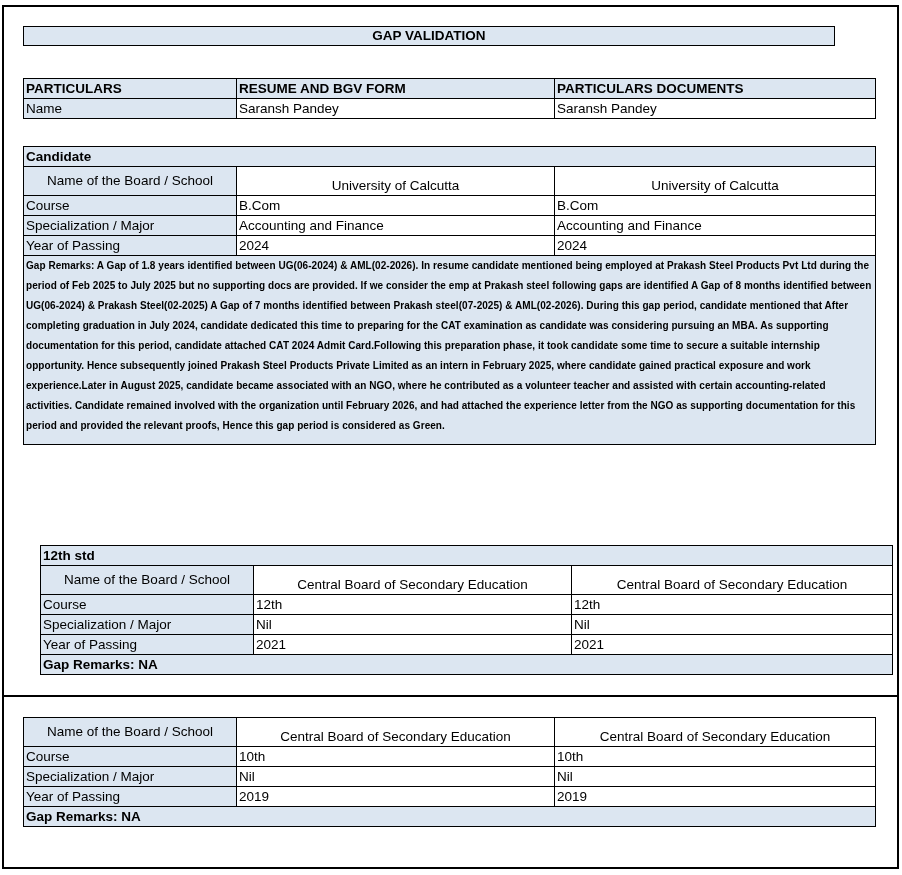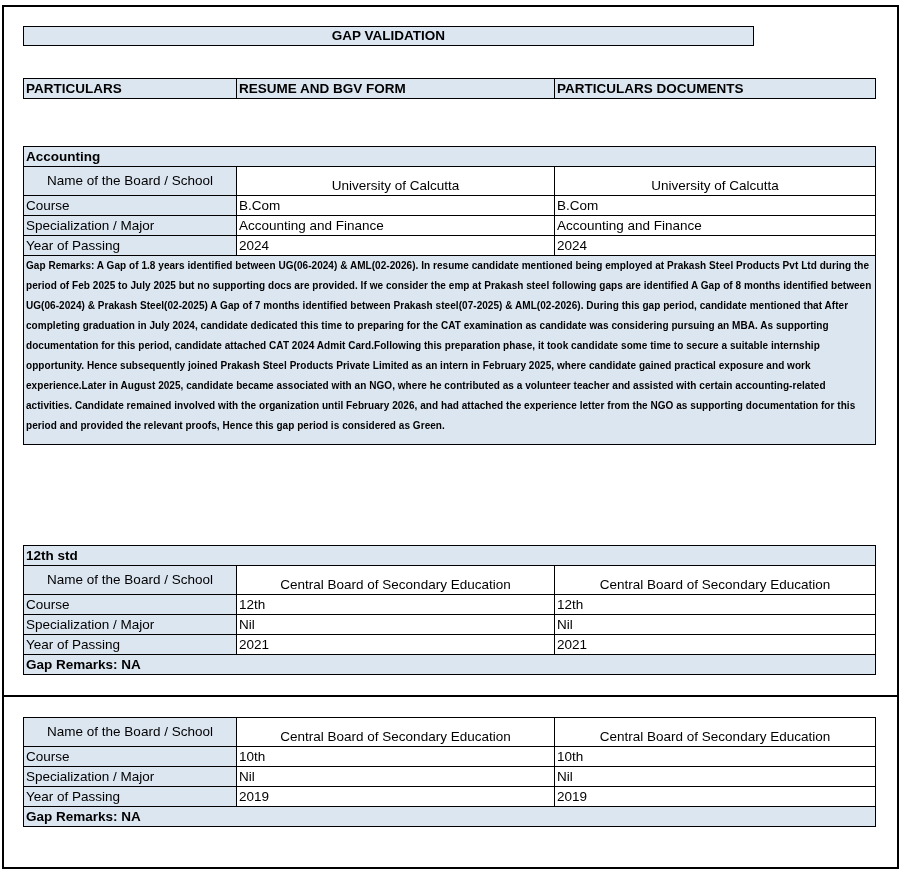--- a/index.html
+++ b/index.html
@@ -12,36 +12,36 @@
   .frame-bottom { left: 2px; top: 695px; width: 897px; height: 174px; }
   .tbl { position: absolute; left: 23px; width: 852px; border-collapse: collapse; table-layout: fixed; }
   .tbl td {
     border: 1px solid #000; padding: 0 2px; line-height: 18px; height: 19px;
     vertical-align: bottom; white-space: nowrap; overflow: hidden;
   }
   .lbl { background: #dce6f1; }
   .val { background: #ffffff; }
   .hdr { background: #dce6f1; font-weight: bold; }
   .title-bar {
-    position: absolute; left: 23px; top: 26px; width: 731px; height: 20px; box-sizing: border-box;
+    position: absolute; left: 23px; top: 26px; width: 812px; height: 20px; box-sizing: border-box;
     border: 1px solid #000; background: #dce6f1; text-align: center; font-weight: bold; line-height: 18px;
   }
   .col1 { width: 213px; }
   .col2 { width: 318px; }
   .col3 { width: 321px; }
   .tall td { height: 28px; text-align: center; }
   .tall td.lbl { vertical-align: middle; }
   .remarks {
     background: #dce6f1; font-weight: bold; white-space: normal !important;
     line-height: 20px !important; padding: 0 2px 8px 2px !important; vertical-align: top !important;
     font-size: 10px; letter-spacing: 0.05px;
   }
   .t-part { top: 78px; }
   .t-grad { top: 146px; }
-  .t-12 { top: 545px; }
+  .t-12 { top: 545px; margin-left: 17px; }
   .t-10 { top: 717px; }
 </style>
 </head>
 <body>
 
 <div class="frame frame-top"></div>
 <div class="frame frame-bottom"></div>
 
 <div class="title-bar">GAP VALIDATION</div>
 
@@ -50,32 +50,37 @@
       <col class="col1">
       <col class="col2">
       <col class="col3">
     </colgroup>
   <tbody>
       <tr>
     <td class="hdr">PARTICULARS</td>
     <td class="hdr">RESUME AND BGV FORM</td>
     <td class="hdr">PARTICULARS DOCUMENTS</td>
   </tr>
+  <tr>
+    <td class="lbl">Name</td>
+    <td class="val">Saransh Pandey</td>
+    <td class="val">Saransh Pandey</td>
+  </tr>
 </tbody>
   </table>
 
 <table class="tbl t-grad">
   <colgroup>
       <col class="col1">
       <col class="col2">
       <col class="col3">
     </colgroup>
   <tbody>
       <tr>
-    <td class="hdr" colspan="3">Accounting</td>
+    <td class="hdr" colspan="3">Candidate</td>
   </tr>
   <tr class="tall">
     <td class="lbl">Name of the Board / School</td>
     <td class="val">University of Calcutta</td>
     <td class="val">University of Calcutta</td>
   </tr>
   <tr>
     <td class="lbl">Course</td>
     <td class="val">B.Com</td>
     <td class="val">B.Com</td>

